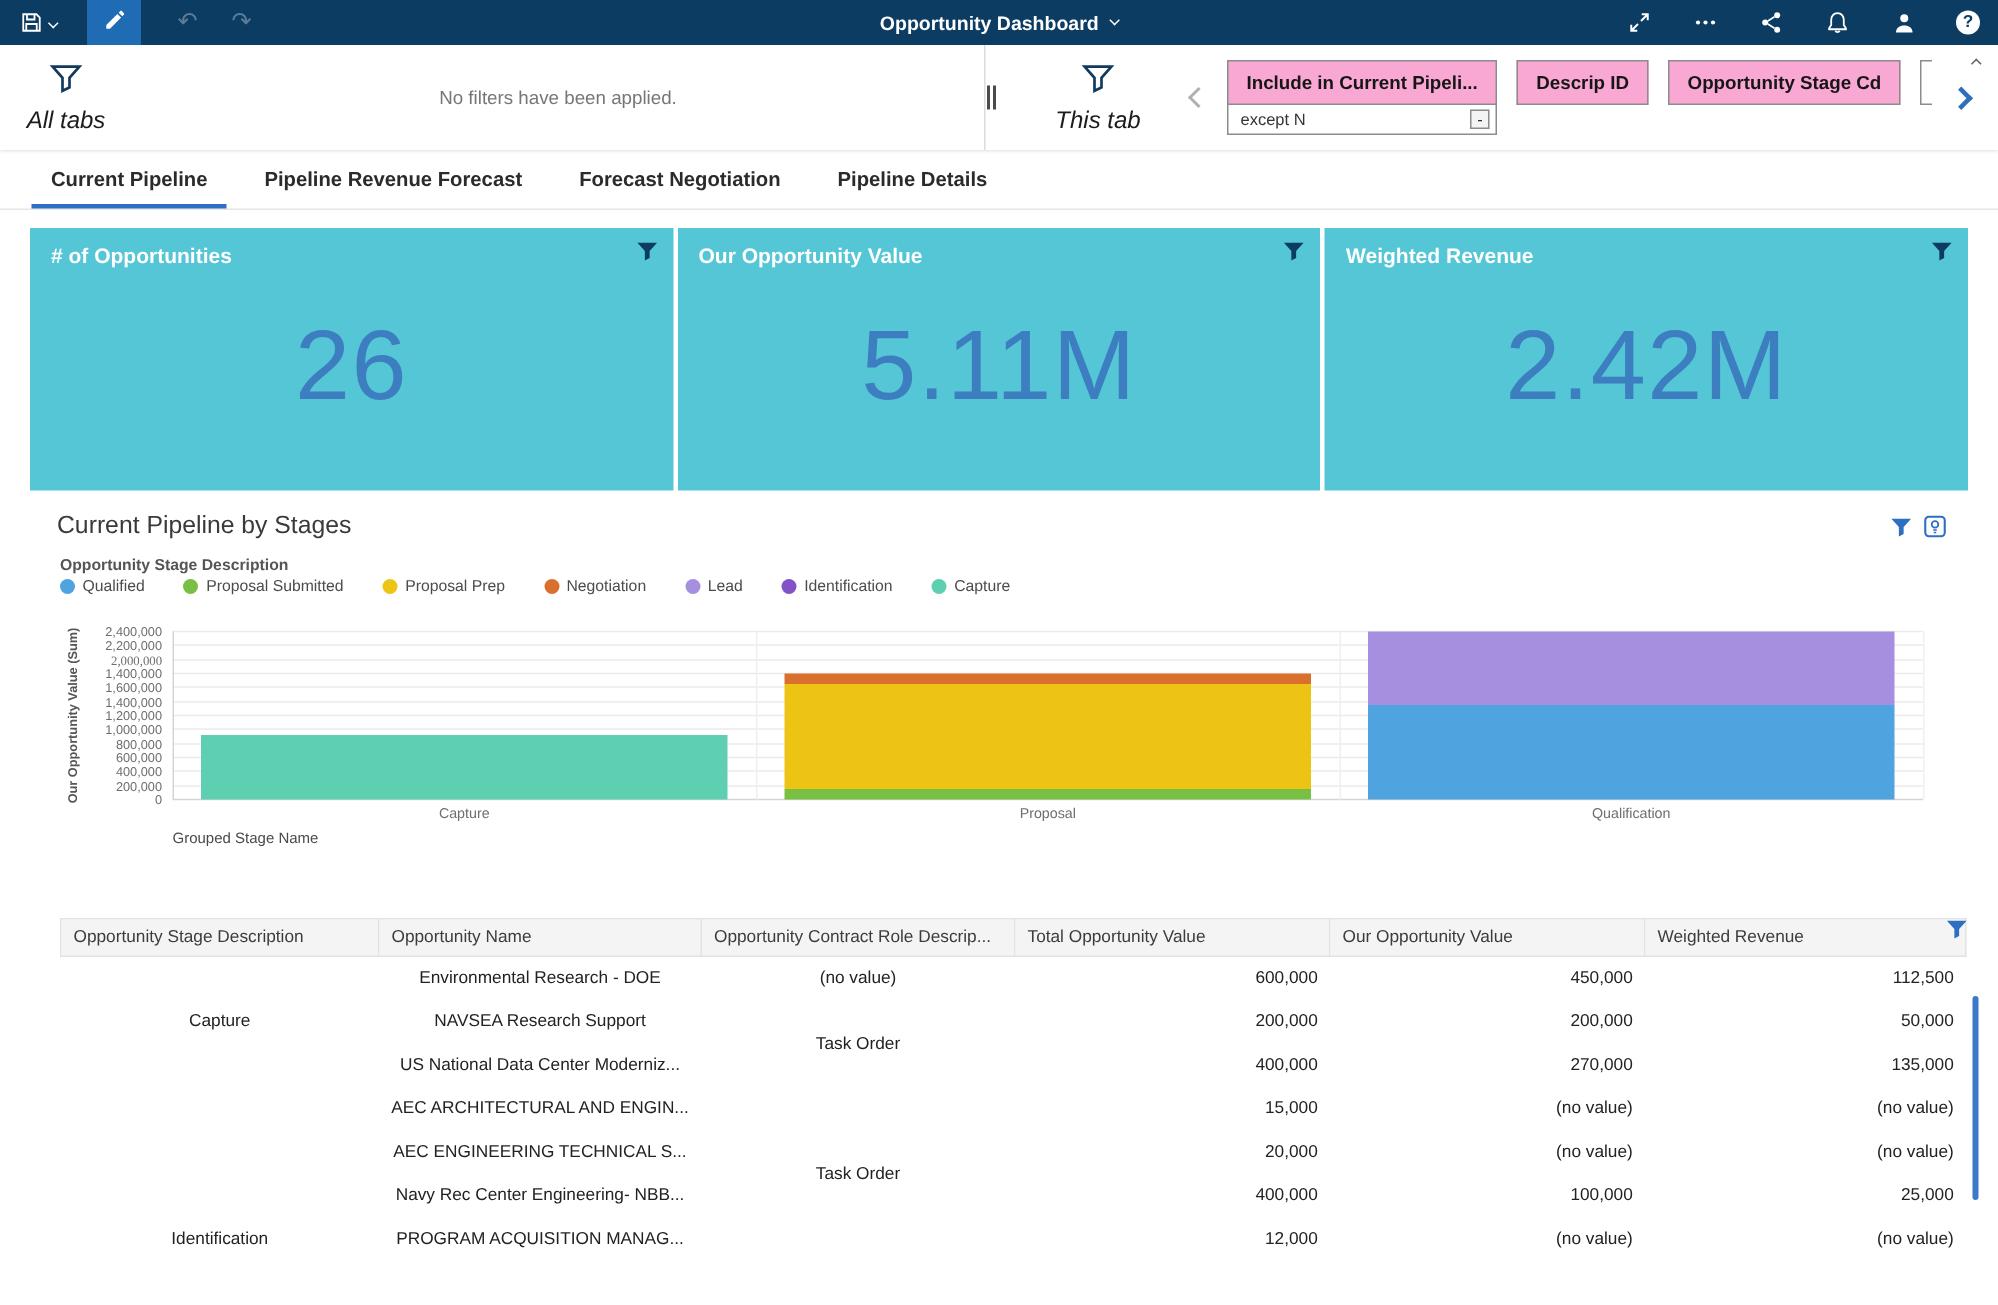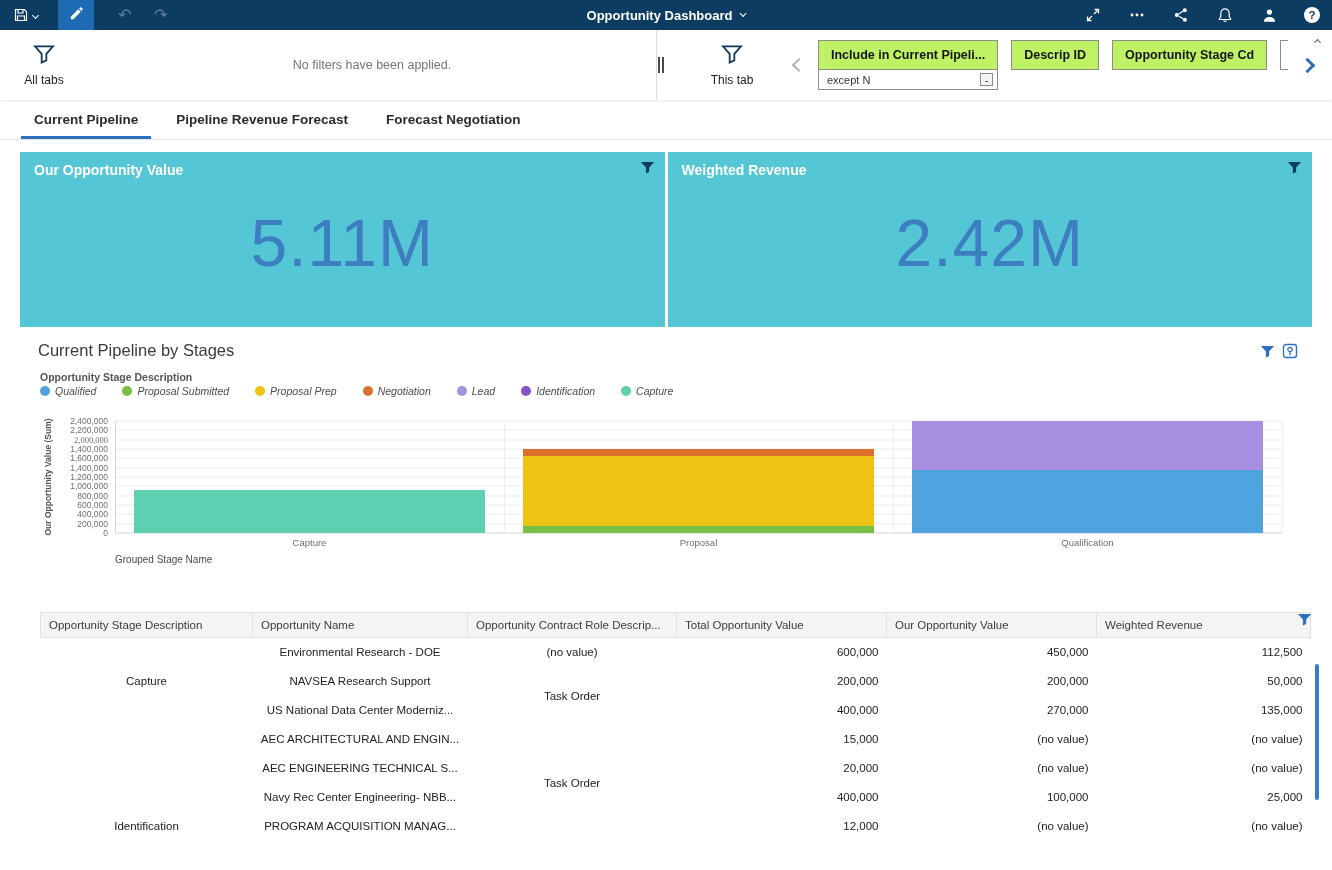--- a/index.html
+++ b/index.html
@@ -26,28 +26,28 @@
   .chev.xl { width:11px; height:11px; border-width:3px; }
   .chev.down { transform:rotate(45deg); }
   .chev.up { transform:rotate(-135deg); }
   .chev.left { transform:rotate(135deg); }
   .chev.right { transform:rotate(-45deg); }
 
   
   .filterbar { position:relative; height:70px; background:#fff; box-shadow:0 1px 2px rgba(0,0,0,.10); }
   .filter-left { position:absolute; left:0; top:0; bottom:0; width:656px; display:flex; align-items:center; }
   .funnel-block { width:88px; display:flex; flex-direction:column; align-items:center; gap:4px; cursor:pointer; }
-  .funnel-block .fb-label { font-size:12px; color:#1c1c1c; }
+  .funnel-block .fb-label { font-size:16px; color:#1c1c1c;font-style:italic; }
   .no-filters { flex:1; text-align:center; color:#767676; font-size:12.5px; }
   .splitter { position:absolute; left:656px; top:0; bottom:0; width:8px; border-left:1px solid #dcdcdc; display:flex; align-items:center; justify-content:center; cursor:col-resize; }
   .grip { display:flex; gap:2px; }
   .grip i { display:block; width:2px; height:16px; background:#4a4a4a; }
   .filter-right { position:absolute; left:664px; right:0; top:0; bottom:0; display:flex; align-items:center; padding-left:24px; }
   .chev-left-btn { color:#b0b0b0; margin:0 14px 0 18px; cursor:pointer; }
-  .chip { border:1px solid #8c8c8c; height:30px; display:flex; align-items:center; padding:0 12px; font-weight:bold; font-size:12.5px; color:#161616; background:#bef264; white-space:nowrap; cursor:pointer; }
+  .chip { border:1px solid #8c8c8c; height:30px; display:flex; align-items:center; padding:0 12px; font-weight:bold; font-size:12.5px; color:#161616; background:#f9a8d4; white-space:nowrap; cursor:pointer; }
   .chip-group { display:flex; flex-direction:column; margin-top:0; }
   .chips-row { display:flex; align-items:flex-start; gap:13px; margin-top:0; }
   .chip-sub { border:1px solid #8c8c8c; border-top:none; height:20px; display:flex; align-items:center; justify-content:space-between; padding:0 4px 0 8px; font-size:11px; color:#333; cursor:pointer; }
   .chip-minus { width:13px; height:13px; border:1px solid #8c8c8c; background:#f4f4f4; font-size:11px; line-height:10px; display:flex; align-items:center; justify-content:center; color:#333; margin-left:10px; cursor:pointer; }
   .chip-sliver { width:8px; height:30px; border:1px solid #8c8c8c; border-right:none; background:#fff; }
   .chev-right-btn { color:#2d6fb8; margin-left:14px; cursor:pointer; }
   .collapse-btn { position:absolute; right:12px; top:10px; color:#5f5f5f; cursor:pointer; }
 
   
   .tabbar { display:flex; align-items:stretch; height:40px; padding-left:15px; background:#fff; border-bottom:1px solid #e6e6e6; }
@@ -60,21 +60,21 @@
   .kpi-title { position:absolute; top:10px; left:14px; font-size:14px; font-weight:bold; }
   .kpi-funnel { position:absolute; top:8px; right:10px; cursor:pointer; }
   .kpi-value { position:absolute; top:50%; left:0; right:0; transform:translateY(-46%); text-align:center; font-size:66px; color:#3d7ec1; letter-spacing:1px; }
 
   
   .chart-section { position:relative; height:255px; margin-top:8px; }
   .chart-title { position:absolute; left:38px; top:6px; font-size:16.5px; color:#3a3a3a; }
   .chart-icons { position:absolute; right:34px; top:8px; display:flex; gap:7px; align-items:center; }
   .legend-title { position:absolute; left:40px; top:36px; font-size:10.5px; font-weight:bold; color:#555; }
   .legend { position:absolute; left:40px; top:50px; display:flex; gap:26px; align-items:center; }
-  .legend-item { display:flex; align-items:center; gap:5px; cursor:pointer;font-style:italic; }
+  .legend-item { display:flex; align-items:center; gap:5px; cursor:pointer; }
   .legend-dot { width:10px; height:10px; border-radius:50%; }
   .legend-label { font-size:10.5px; color:#4c4c4c; }
   .y-axis-title { position:absolute; left:48px; top:142px; transform:translate(-50%,-50%) rotate(-90deg); font-size:8.5px; font-weight:bold; color:#555; white-space:nowrap; }
   .y-ticks { position:absolute; left:62px; width:50px; top:86px; height:112px; }
   .ytick { position:absolute; right:4px; transform:translateY(50%); font-size:8.5px; color:#6e6e6e; white-space:nowrap; }
   .plot-area { position:absolute; left:115px; right:50px; top:86px; height:112px; }
   .gridline { position:absolute; left:0; right:0; height:1px; background:#ebebeb; transform:translateY(50%); }
   .gridline.zero { background:#d5d5d5; }
   .vline { position:absolute; top:0; bottom:0; width:1px; background:#efefef; }
   .vline.axis { background:#d5d5d5; }
@@ -213,23 +213,33 @@
       <span class="chev xl right chev-right-btn"></span>
     </div>
 
     <span class="chev sm up collapse-btn"></span>
   </div>
 
   <nav class="tabbar">
       <div class="tab active">Current Pipeline</div>
       <div class="tab">Pipeline Revenue Forecast</div>
       <div class="tab">Forecast Negotiation</div>
+      <div class="tab">Pipeline Details</div>
     </nav>
 
   <section class="kpis">
+    <div class="kpi">
+      <span class="kpi-title"># of Opportunities</span>
+      <span class="kpi-funnel">
+        <svg width="15" height="15" viewBox="0 0 16 16">
+            <path d="M1 2h14L9.7 7.9v4.9l-3.4 1.7V7.9L1 2z" fill="#0d3c62"></path>
+          </svg>
+      </span>
+      <div class="kpi-value">26</div>
+    </div>
     <div class="kpi">
       <span class="kpi-title">Our Opportunity Value</span>
       <span class="kpi-funnel">
         <svg width="15" height="15" viewBox="0 0 16 16">
             <path d="M1 2h14L9.7 7.9v4.9l-3.4 1.7V7.9L1 2z" fill="#0d3c62"></path>
           </svg>
       </span>
       <div class="kpi-value">5.11M</div>
     </div>
     <div class="kpi">

